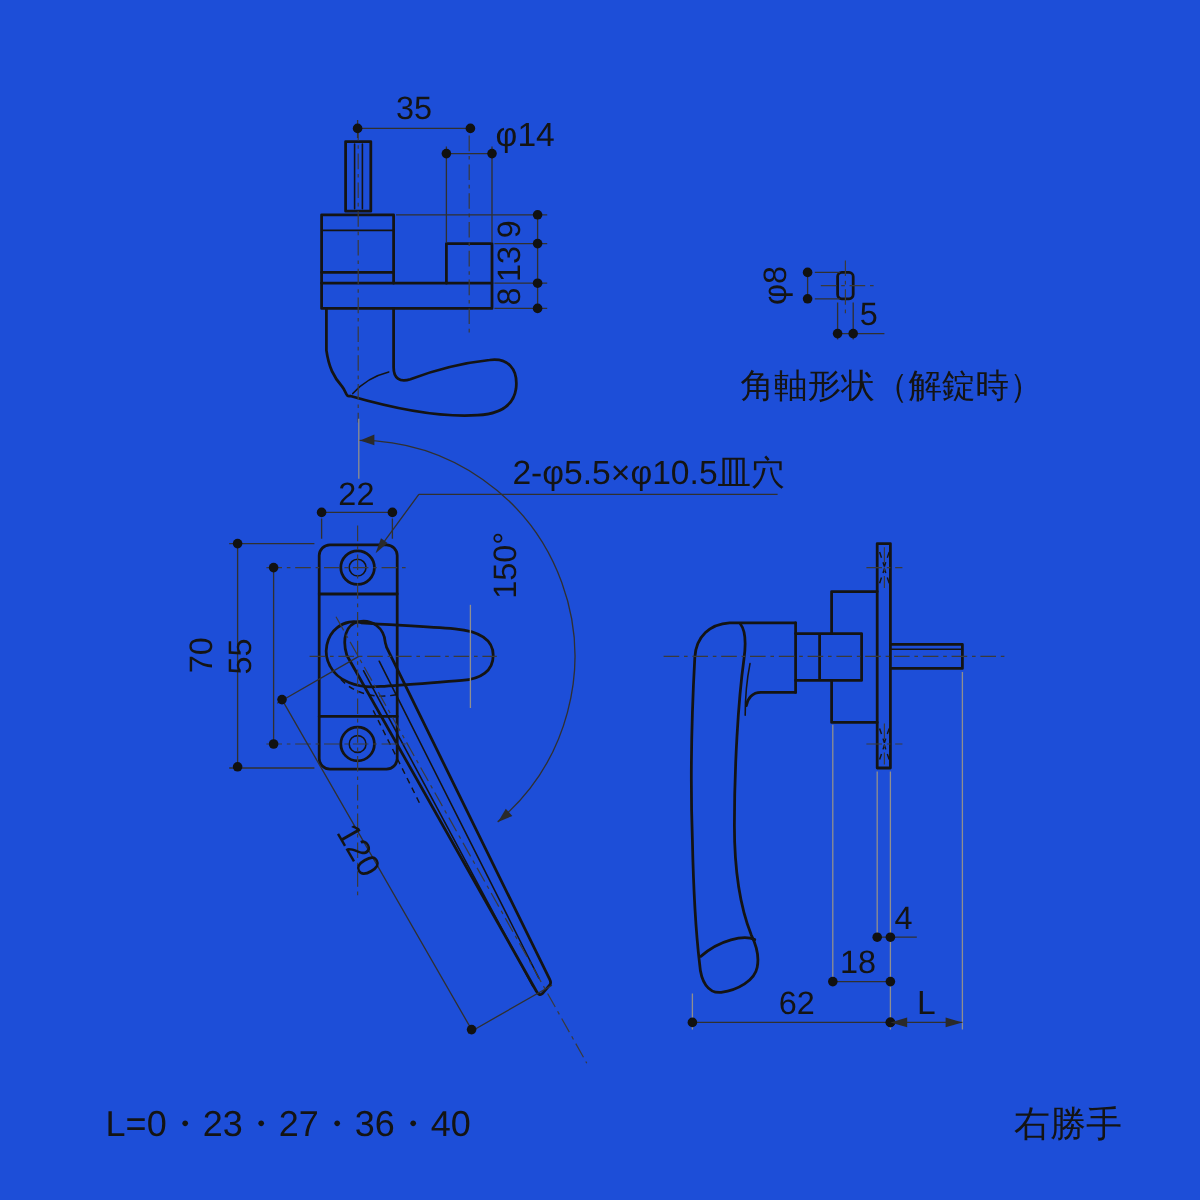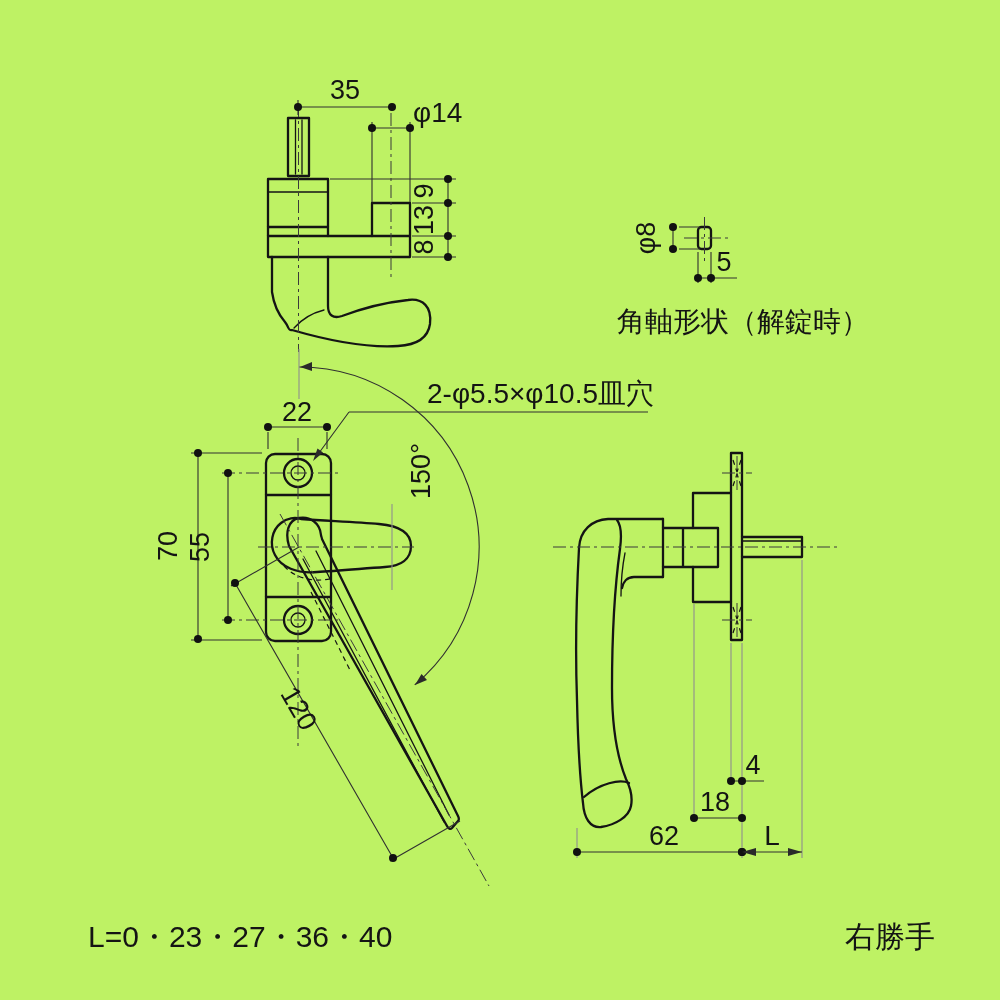--- a/index.html
+++ b/index.html
@@ -1,16 +1,16 @@
 <!DOCTYPE html>
 <html><head>
 <meta charset="utf-8">
 <style>
   html,body{margin:0;padding:0;background:#ffffff;}
-  .stage{position:relative;width:1000px;height:1000px;background:#bef264;
+  .stage{position:relative;width:1000px;height:1000px;background:#1d4ed8;
          font-family:"Liberation Sans","DejaVu Sans",sans-serif;}
   svg{display:block;}
   
   .o  {fill:none;stroke:#141414;stroke-width:2.3;stroke-linecap:round;stroke-linejoin:round;}
   .o2 {fill:none;stroke:#141414;stroke-width:1.3;stroke-linecap:round;}
   .dim{fill:none;stroke:#303030;stroke-width:1.1;}
   .ext{fill:none;stroke:#8f8f8f;stroke-width:1.1;}
   .cl {fill:none;stroke:#3a3a3a;stroke-width:1;stroke-dasharray:13 4 3 4;}
   .hid{fill:none;stroke:#141414;stroke-width:1.2;stroke-dasharray:5 4;}
   .dot{fill:#111;stroke:none;}

